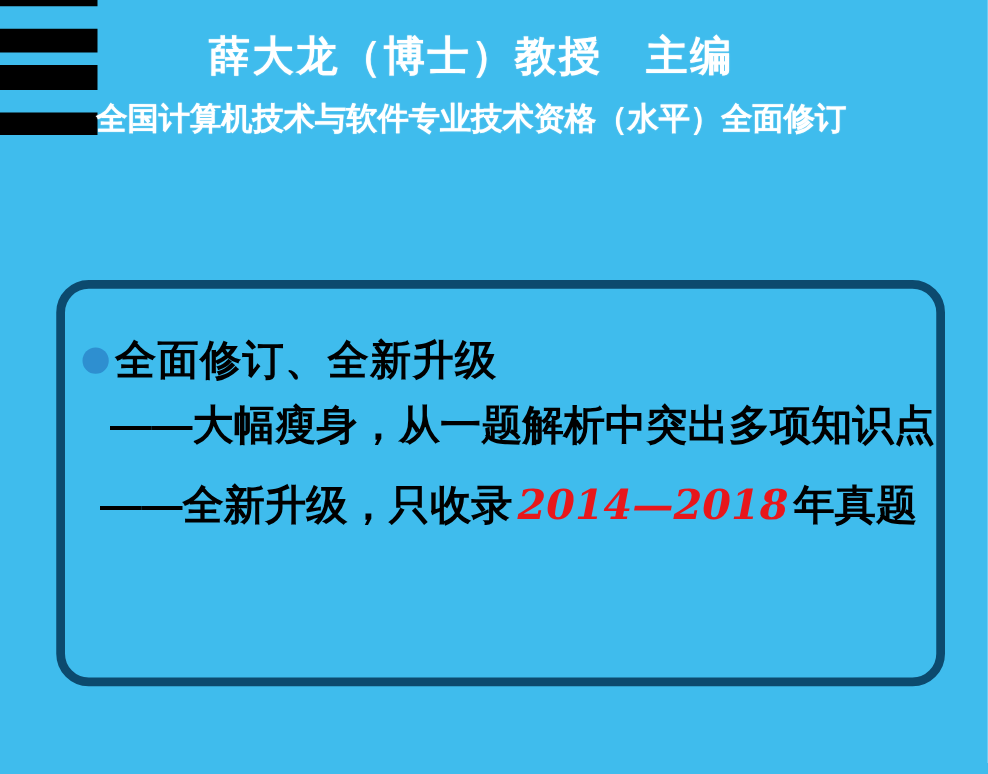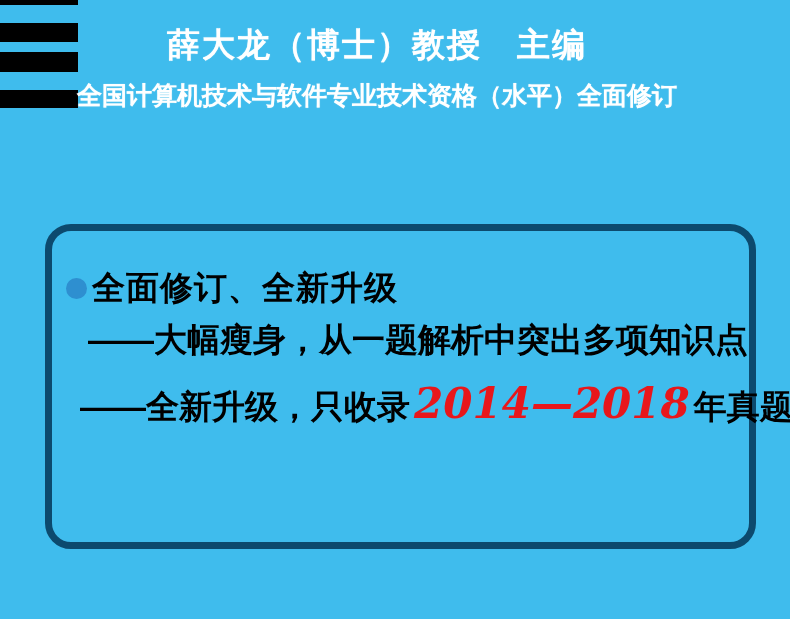--- a/index.html
+++ b/index.html
@@ -128,21 +128,21 @@
   }
 
   .feature-detail.detail-2 {
     padding-left: 14px;
   }
 
   .years {
     color: #e8171b;
     font-family: "DejaVu Serif", "Liberation Serif", serif;
     font-weight: bold;
-    font-size: 42px;
+    font-size: 33px;
     font-style: italic;
     letter-spacing: 0px;
     padding: 0 4px;
   }
 
   .feature-2 {
     margin-top: 18px;
   }
 </style>
 </head>

